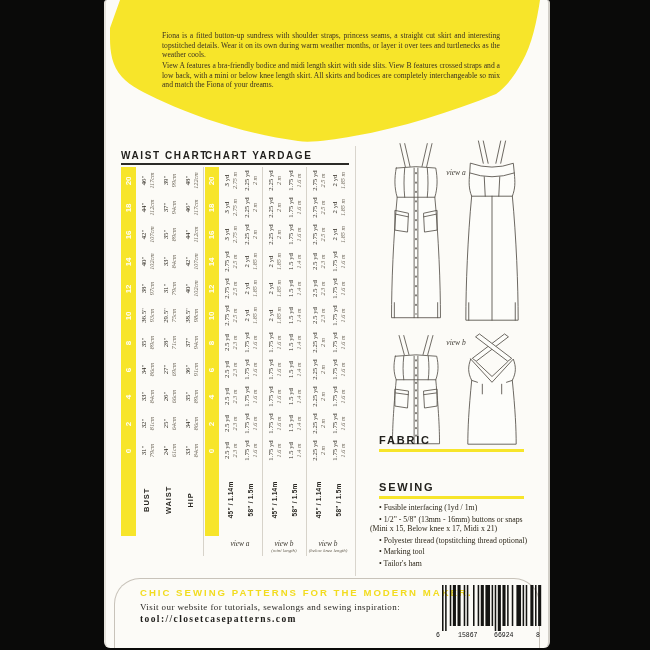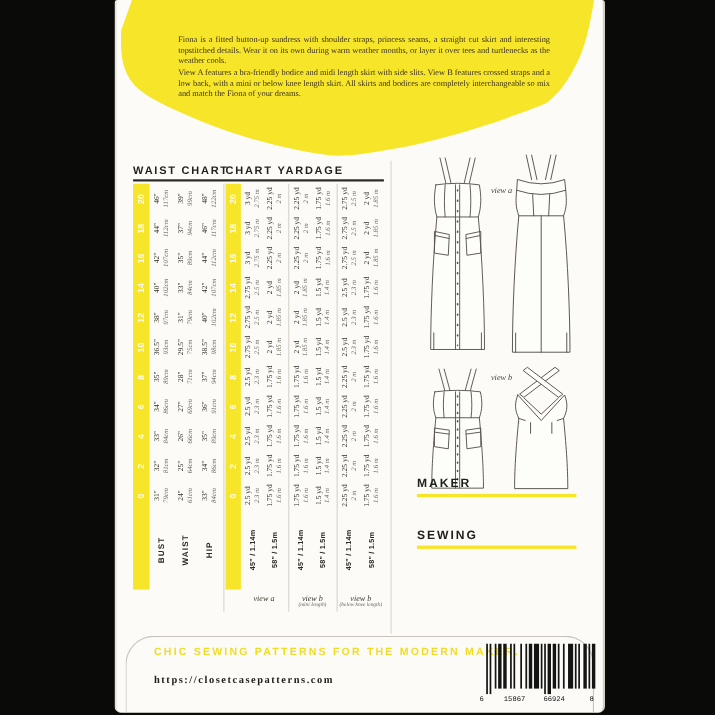--- a/index.html
+++ b/index.html
@@ -882,29 +882,37 @@
     <svg class="abs" style="left:352px;top:332px;" width="68" height="118" viewBox="0 0 68 122">
       <path class="ln fillw" d="M14 27 L47 2 L51 5 L18 30 Z"></path>
       <path class="ln fillw" d="M54 27 L21 2 L17 5 L50 30 Z"></path>
       <path class="ln fillw" d="M12 28 L34 52 L56 28 C59 36 59 42 55 50 C58 80 59 100 59 116 L9 116 C9 100 10 80 13 50 C9 42 9 36 12 28 Z"></path>
       <path class="ln" d="M18 31 L34 46 L50 31"></path>
       <path class="ln" d="M13 50 L19 52 M55 50 L49 52"></path>
       <path class="ln" d="M24 54 L24 64 M44 54 L44 64"></path>
     </svg>
     <div class="ill-label" style="left:328px;top:338px;">view b</div>
 
-    <div class="col-head" style="left:273px;top:434px;">MAKER</div>
+    <div class="col-head" style="left:273px;top:434px;">FABRIC</div>
     <div class="yellow-ul" style="left:273px;top:449px;width:145px;"></div>
 
     <div class="col-head" style="left:273px;top:481px;">SEWING</div>
     <div class="yellow-ul" style="left:273px;top:496px;width:145px;"></div>
+    <div class="bullets" style="top:503px;" id="notions-items">
+        <p>•  Fusible interfacing (1yd / 1m)</p>
+        <p>•  1/2" - 5/8" (13mm - 16mm) buttons or snaps (Mini x 15, Below knee x 17, Midi x 21)</p>
+        <p>•  Polyester thread (topstitching thread optional)</p>
+        <p>•  Marking tool</p>
+        <p>•  Tailor's ham</p>
+      </div>
 
     <div class="flap"></div>
     <div class="tagline">CHIC SEWING PATTERNS FOR THE MODERN MAKER.</div>
-    <div class="url">https://closetcasepatterns.com</div>
+    <div class="visit">Visit our website for tutorials, sewalongs and sewing inspiration:</div>
+    <div class="url">tool://closetcasepatterns.com</div>
 
     <div class="barcode" id="barcode"><svg width="108" height="54">
           <rect x="6" y="0" width="1.55" height="46" fill="#141412"></rect>
           <rect x="9.1" y="0" width="1.55" height="46" fill="#141412"></rect>
           <rect x="13.75" y="0" width="1.55" height="41" fill="#141412"></rect>
           <rect x="16.85" y="0" width="3.1" height="41" fill="#141412"></rect>
           <rect x="21.500000000000004" y="0" width="3.1" height="41" fill="#141412"></rect>
           <rect x="27.700000000000006" y="0" width="1.55" height="41" fill="#141412"></rect>
           <rect x="30.800000000000008" y="0" width="1.55" height="41" fill="#141412"></rect>
           <rect x="37.00000000000001" y="0" width="1.55" height="41" fill="#141412"></rect>

